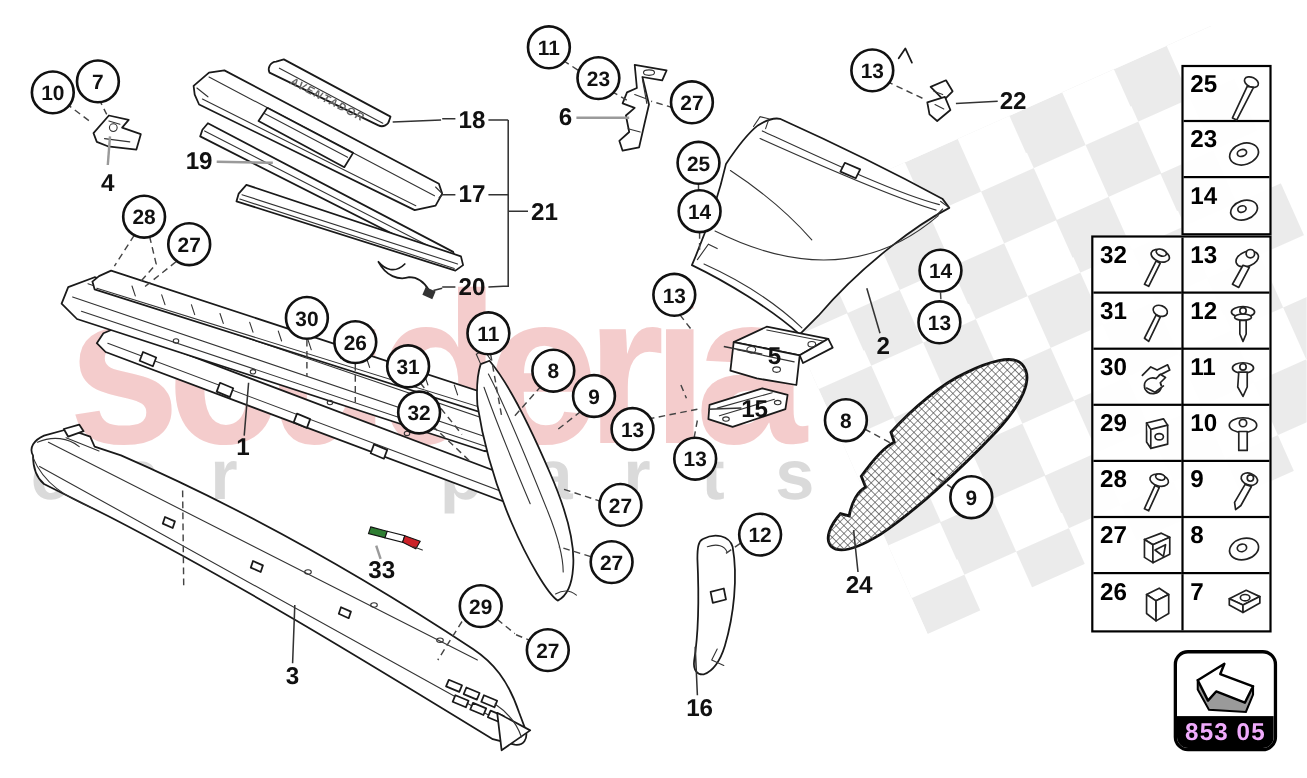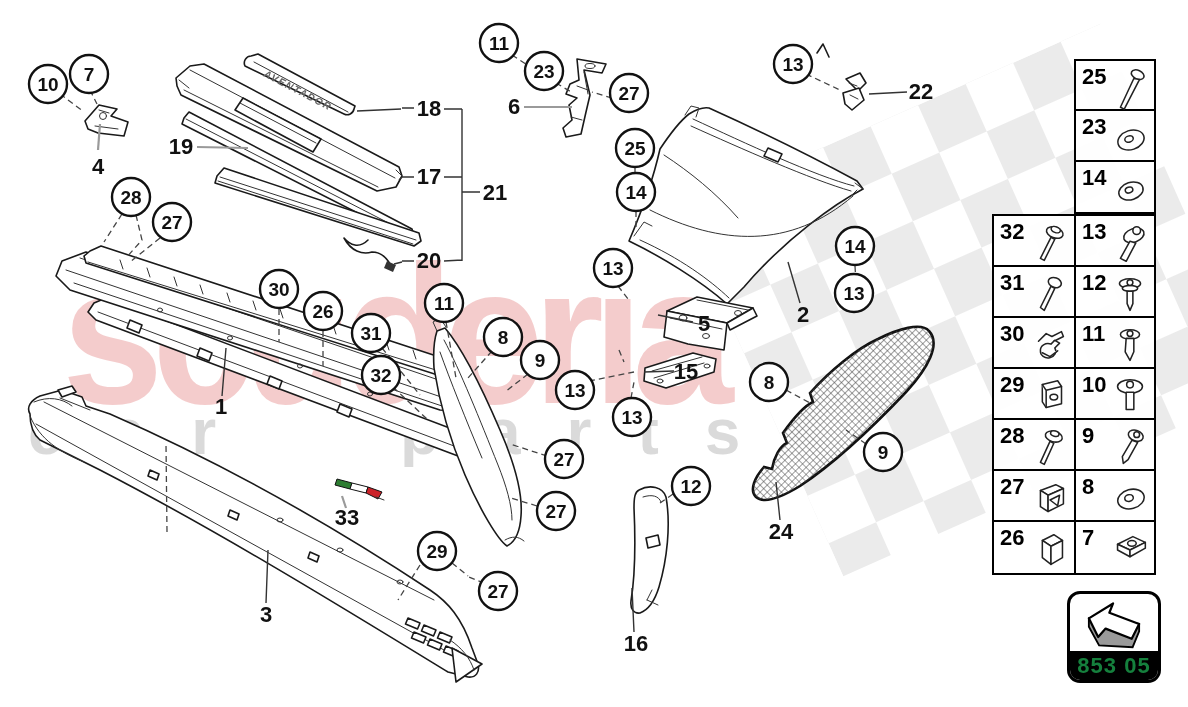--- a/index.html
+++ b/index.html
@@ -38,21 +38,21 @@
   #tbl-single .cell:last-child{border-bottom:none;}
   #tbl-double{left:992px;top:214px;width:164px;height:361px;display:grid;
               grid-template-columns:1fr 1fr;grid-auto-rows:1fr;}
   #tbl-double .cell{border-bottom:2px solid #000;}
   #tbl-double .cell.rcol{border-left:2px solid #000;}
   #tbl-double .cell.lastrow{border-bottom:none;}
   
   #badge{position:absolute;left:1067px;top:591px;width:94px;height:92px;border:3px solid #000;
          border-radius:13px;background:#fff;box-sizing:border-box;overflow:hidden;z-index:3;}
   #badge .arrow-zone{height:57px;display:flex;align-items:center;justify-content:center;}
-  #badge .code-bar{height:29px;background:#000;color:#15803d;display:flex;align-items:center;
+  #badge .code-bar{height:29px;background:#000;color:#f0abfc;display:flex;align-items:center;
                    justify-content:center;font:bold 22px "Liberation Sans",sans-serif;letter-spacing:1px;}
   .icon-ln{fill:#fff;stroke:#222;stroke-width:1.6;stroke-linejoin:round;stroke-linecap:round;}
 </style>
 </head>
 <body>
 
 <div id="stage">
 
   <div class="checker"></div>
   <div class="wm-red">scuderia</div>

